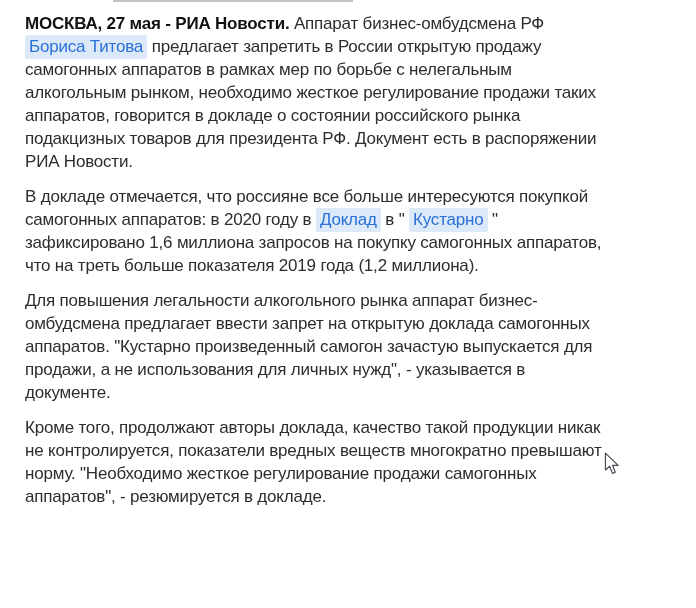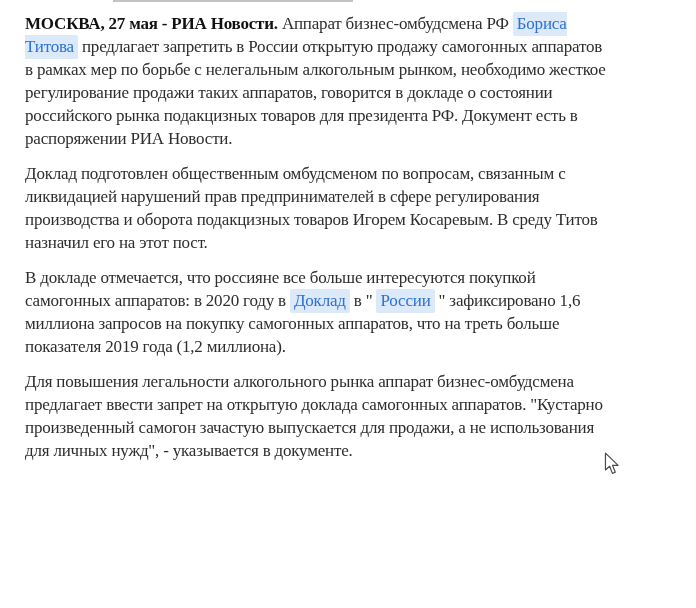--- a/index.html
+++ b/index.html
@@ -26,21 +26,20 @@
     top: 12px;
     width: 595px;
   }
   .article p {
     margin: 0 12px 12px 0;
     font-size: 17px;
     line-height: 23px;
     letter-spacing: -0.2px;
     color: #2d2d2d;
     font-weight: 400;
-    font-family: Liberation Serif, serif;
   }
   .article p strong {
     font-weight: 700;
     color: #111111;
   }
   .entity {
     background: #dce9f8;
     color: #2b71d8;
     padding: 2px 4px 3px 4px;
     border-radius: 2px;
@@ -53,20 +52,20 @@
     pointer-events: none;
   }
 </style>
 </head>
 <body style="background: rgb(255, 255, 255);">
 
 <div class="top-edge-line" style="left: 113px; width: 240px; height: 2px; background: rgb(194, 194, 194);"></div>
 
 <div class="article" id="article-body">
     <p><strong>МОСКВА, 27 мая - РИА Новости.</strong> Аппарат бизнес-омбудсмена РФ <span class="entity">Бориса Титова</span> предлагает запретить в России открытую продажу самогонных аппаратов в рамках мер по борьбе с нелегальным алкогольным рынком, необходимо жесткое регулирование продажи таких аппаратов, говорится в докладе о состоянии российского рынка подакцизных товаров для президента РФ. Документ есть в распоряжении РИА Новости.</p>
-    <p>Доклад подготовлен общественным омбудсменом по вопросам, связанным с ликвидацией нарушений прав предпринимателей в сфере регулирования производства и оборота подакцизных товаров Игорем Косаревым. В среду Титов назначил его на этот пост.</p>
-    <p>В докладе отмечается, что россияне все больше интересуются покупкой самогонных аппаратов: в 2020 году в <span class="entity">Доклад</span> в " <span class="entity">России</span> " зафиксировано 1,6 миллиона запросов на покупку самогонных аппаратов, что на треть больше показателя 2019 года (1,2 миллиона).</p>
+    <p>В докладе отмечается, что россияне все больше интересуются покупкой самогонных аппаратов: в 2020 году в <span class="entity">Доклад</span> в " <span class="entity">Кустарно</span> " зафиксировано 1,6 миллиона запросов на покупку самогонных аппаратов, что на треть больше показателя 2019 года (1,2 миллиона).</p>
     <p>Для повышения легальности алкогольного рынка аппарат бизнес-омбудсмена предлагает ввести запрет на открытую доклада самогонных аппаратов. "Кустарно произведенный самогон зачастую выпускается для продажи, а не использования для личных нужд", - указывается в документе.</p>
+    <p>Кроме того, продолжают авторы доклада, качество такой продукции никак не контролируется, показатели вредных веществ многократно превышают норму. "Необходимо жесткое регулирование продажи самогонных аппаратов", - резюмируется в докладе.</p>
   </div>
 
 <svg class="mouse-cursor" id="mouse-cursor" viewBox="0 0 14 22" style="left: 604px; top: 452px;">
   <path d="M1,1 L1,16.5 L4.8,13.1 L7.4,19.6 L10.0,18.5 L7.5,12.2 L12.6,12.2 Z" fill="#ffffff" stroke="#4a4a52" stroke-width="1.1" stroke-linejoin="round"></path>
 </svg>
 
 </body></html>

